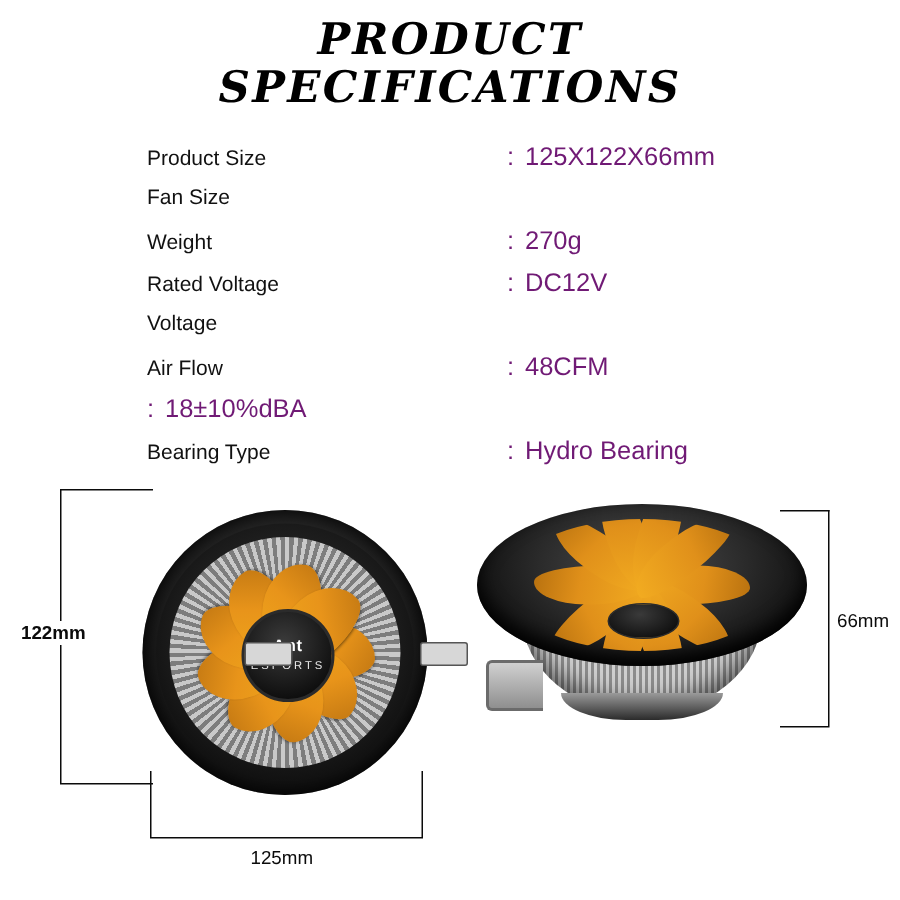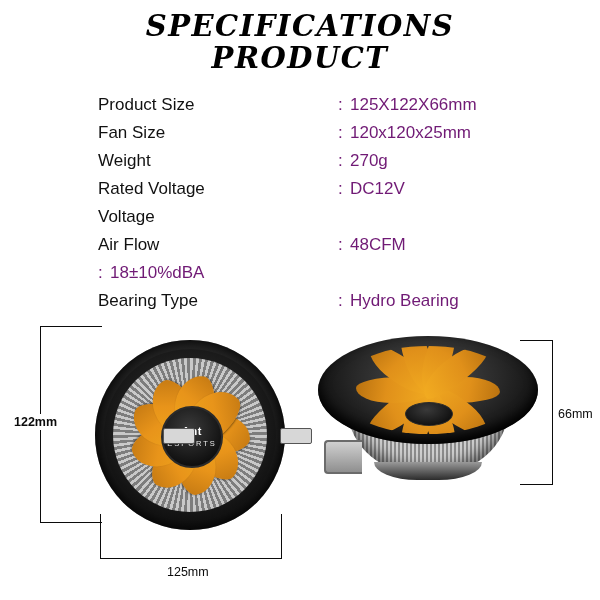--- a/index.html
+++ b/index.html
@@ -38,21 +38,21 @@
     padding: 0 0 0 98px;
     display: block;
   }
   .spec-row {
     display: flex;
     align-items: baseline;
     height: 28px;
   }
   .spec-label {
     width: 240px;
-    font-size: 17px;
+    font-size: 14px;
     color: #111111;
     white-space: nowrap;
   }
   .spec-value {
     font-size: 17px;
     color: #701a75;
     white-space: nowrap;
   }
   .spec-colon {
     display: inline-block;
@@ -270,34 +270,33 @@
     width: 108px;
     height: 18px;
     border-radius: 0 0 40% 40% / 0 0 100% 100%;
     background: linear-gradient(180deg,#9a9a9a,#2b2b2b);
   }
 </style>
 </head>
 <body>
 
 <div class="title-block">
+  <div class="title-line">Product</div>
   <div class="title-line">Specifications</div>
-  <div class="title-line">Product</div>
 </div>
 
 <div class="specs">
 
   <div class="spec-row">
     <div class="spec-label">Product Size</div>
     <div class="spec-value"><span class="spec-colon">:</span><span>125X122X66mm</span></div>
   </div>
 
   <div class="spec-row">
     <div class="spec-label">Fan Size</div>
-    <div class="spec-value"><span class="spec-colon">:</span><span>120x120x25mm</span></div>
   </div>
 
   <div class="spec-row">
     <div class="spec-label">Weight</div>
     <div class="spec-value"><span class="spec-colon">:</span><span>270g</span></div>
   </div>
 
   <div class="spec-row">
     <div class="spec-label">Rated Voltage</div>
     <div class="spec-value"><span class="spec-colon">:</span><span>DC12V</span></div>

